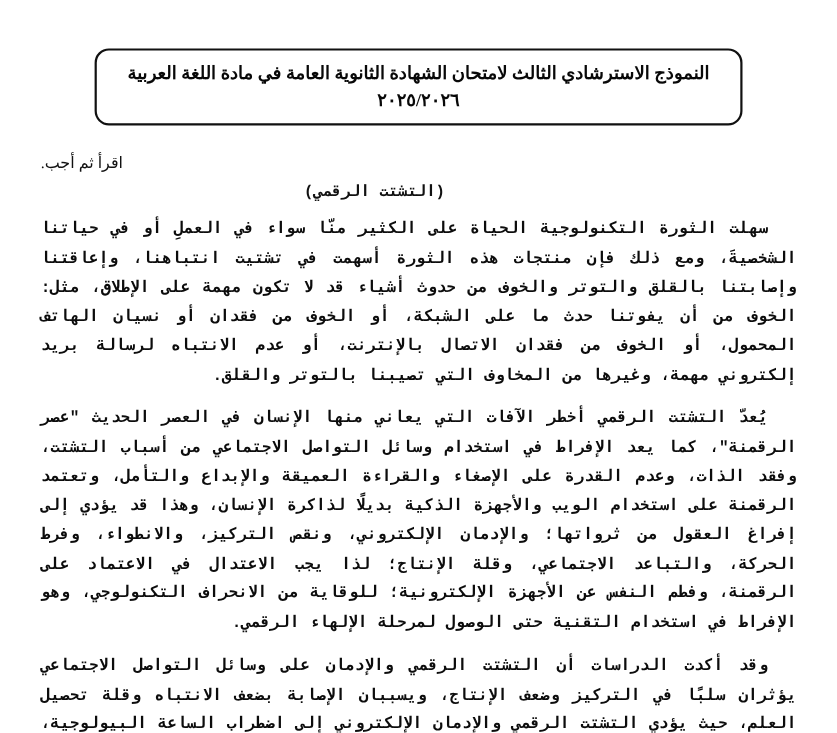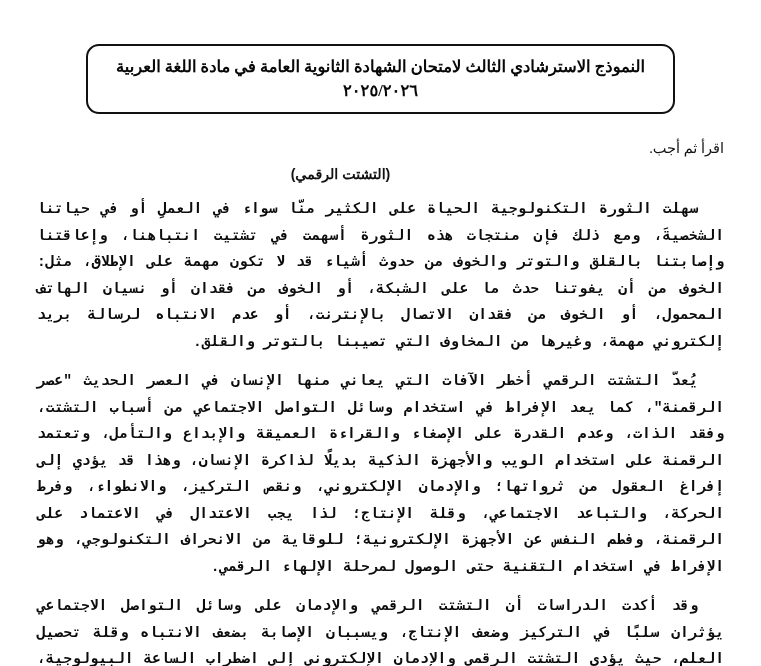--- a/index.html
+++ b/index.html
@@ -63,35 +63,35 @@
     color: #080808;
     letter-spacing: 1px;
   }
 
   
   .instruction {
     position: absolute;
     top: 140px;
     right: 37px;
     left: 37px;
-    text-align: right;
+    text-align: left;
     font-family: "Liberation Serif", "DejaVu Serif", serif;
     font-size: 14.5px;
     font-weight: normal;
     color: #111111;
   }
 
   
   .passage-title {
     position: absolute;
     top: 166px;
     right: 37px;
     left: 37px;
     text-align: center;
-    font-family: Liberation Sans, sans-serif;
+    font-family: Liberation Mono, monospace;
     font-weight: bold;
     font-size: 14.2px;
     color: #111111;
   }
   .passage-title .inner {
     display: inline-block;
     transform: translateX(-40px);
   }
 
   

